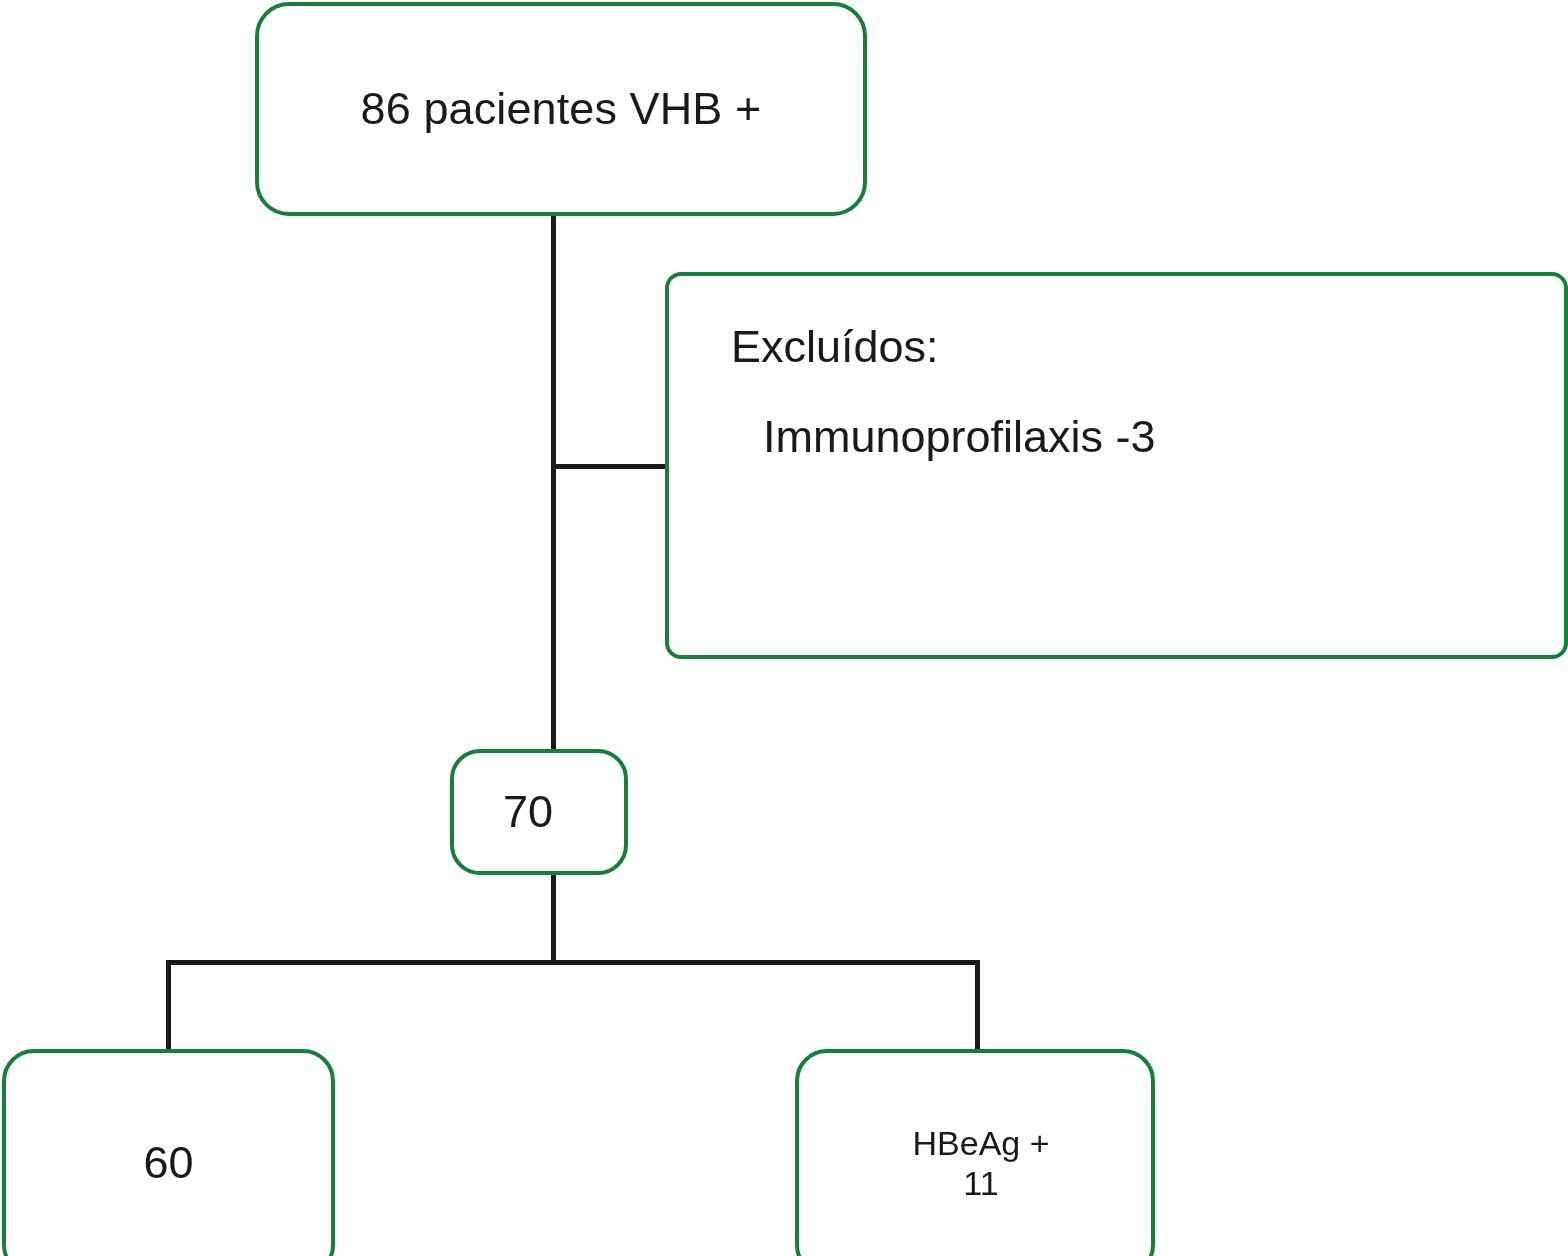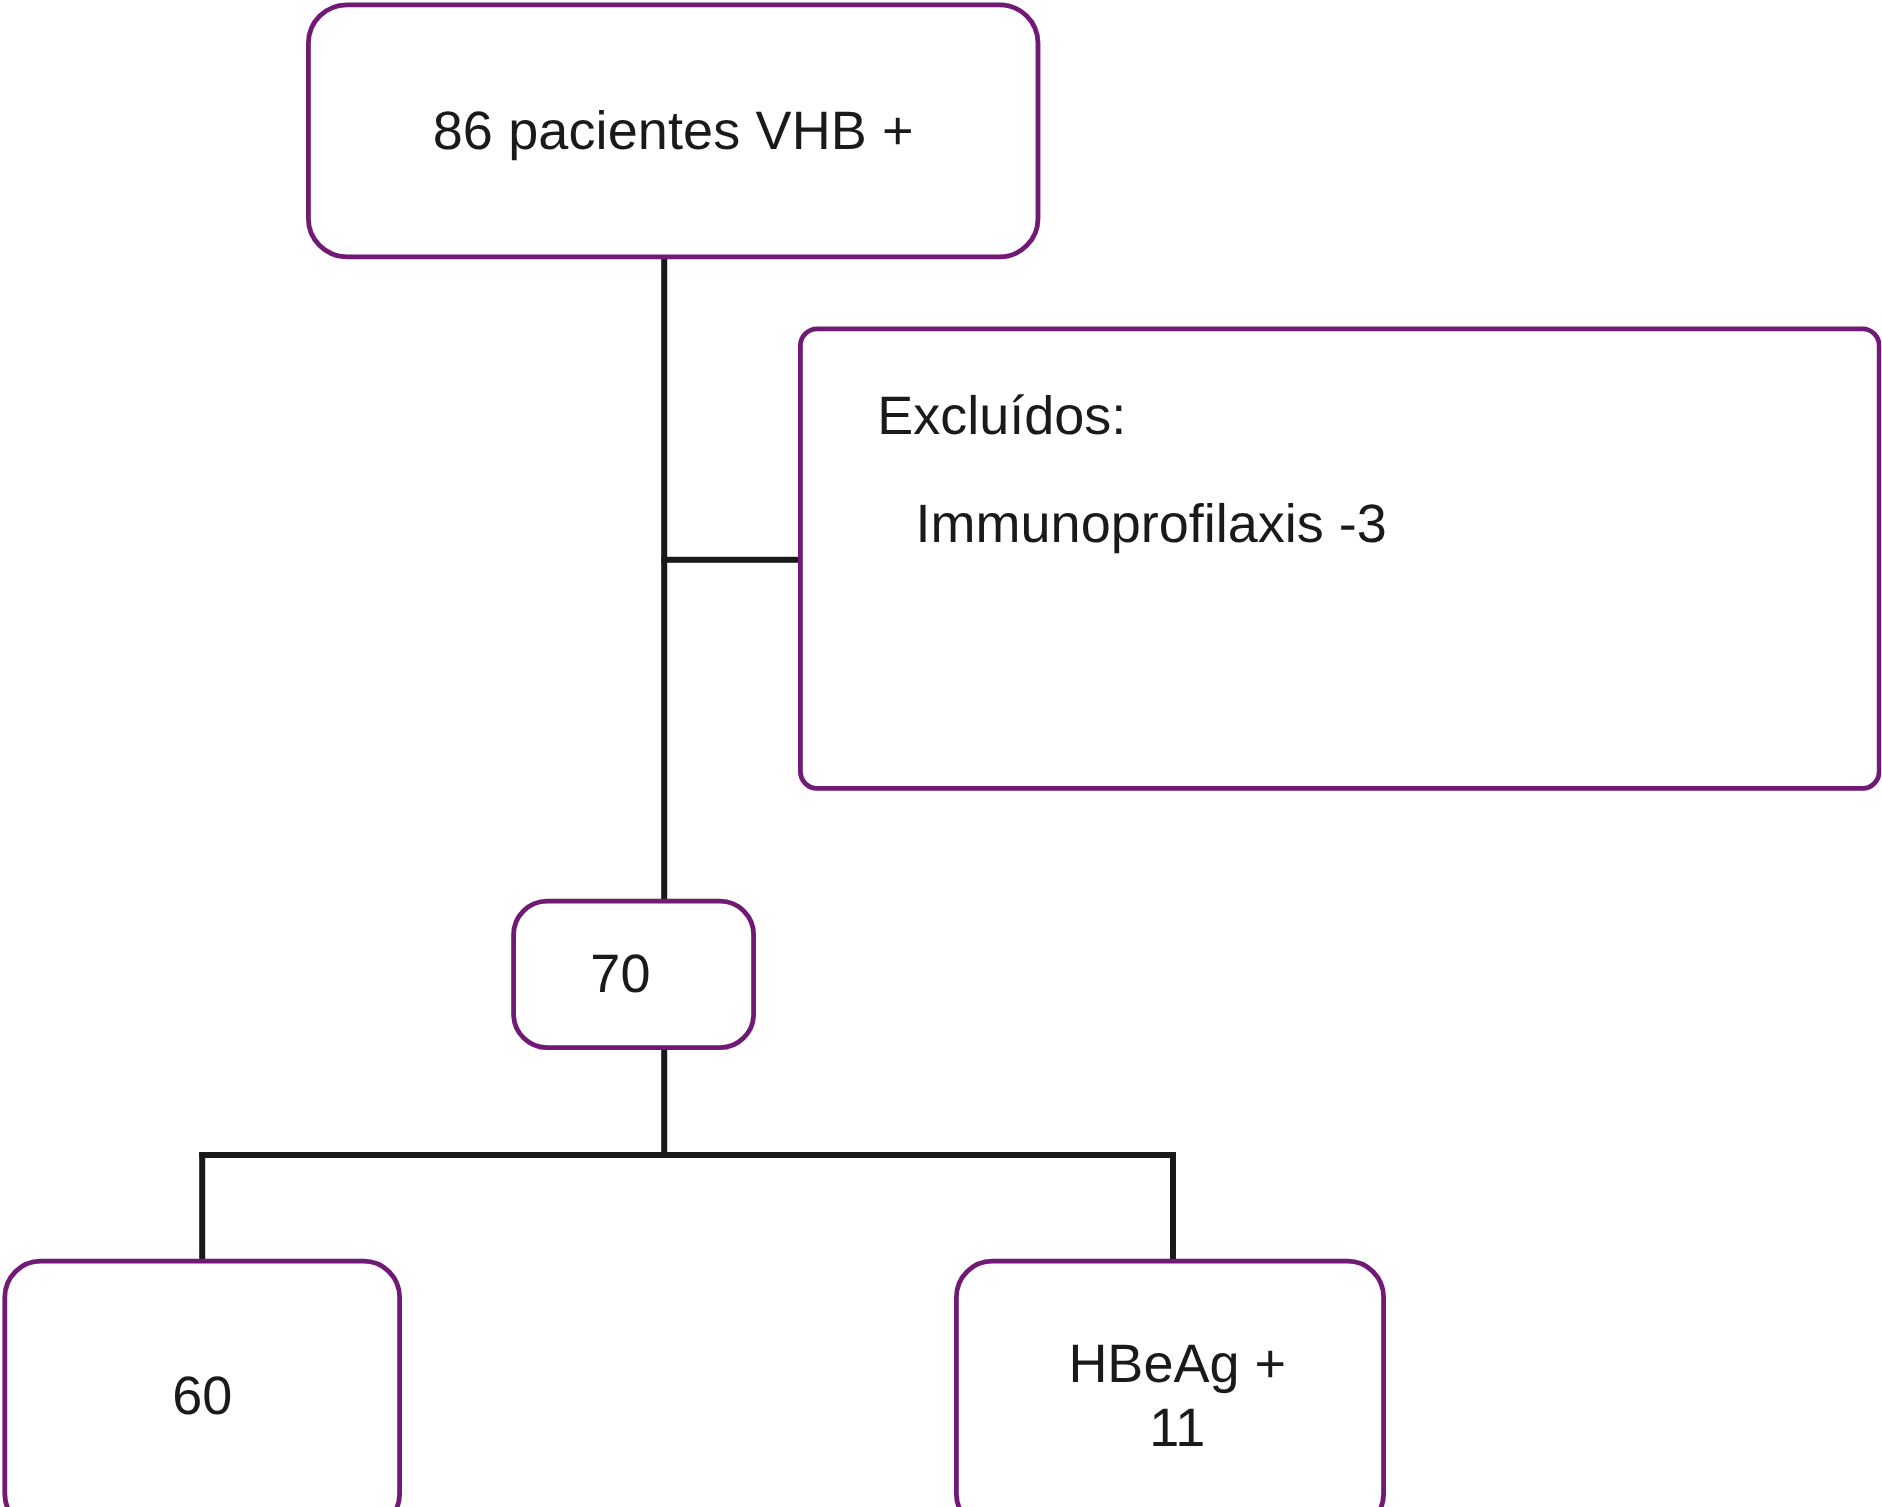--- a/index.html
+++ b/index.html
@@ -16,21 +16,21 @@
     position: relative;
     width: 1568px;
     height: 1256px;
     background: #ffffff;
     overflow: hidden;
   }
   .node {
     position: absolute;
     box-sizing: border-box;
     background: #ffffff;
-    border: 4px solid #701a75;
+    border: 4px solid #15803d;
     border-radius: 34px;
     display: flex;
     flex-direction: column;
     justify-content: center;
     z-index: 2;
   }
   .node .line {
     display: block;
     white-space: pre;
     line-height: 1.18;
@@ -69,23 +69,23 @@
   }
   #node-excluded .reason {
     font-size: 45px;
     line-height: 1.30;
     padding-left: 32px;
     white-space: pre;
   }
 
   
   #node-included {
-    left: 426px;
+    left: 450px;
     top: 749px;
-    width: 204px;
+    width: 178px;
     height: 126px;
     border-radius: 30px;
     align-items: center;
     text-align: center;
     padding-right: 22px;
   }
   #node-included .line {
     font-size: 45px;
   }
 
@@ -104,21 +104,21 @@
   
   #node-hbeag-pos {
     left: 795px;
     top: 1049px;
     width: 360px;
     height: 228px;
     border-radius: 32px;
     align-items: center;
     text-align: center;
   }
-  #node-hbeag-pos .line { font-size: 45px; margin-left: 12px; }
+  #node-hbeag-pos .line { font-size: 34px; margin-left: 12px; }
 
   
   .conn {
     position: absolute;
     background: #191919;
     z-index: 1;
   }
   .conn.v { width: 5px; }
   .conn.h { height: 5px; }
 

